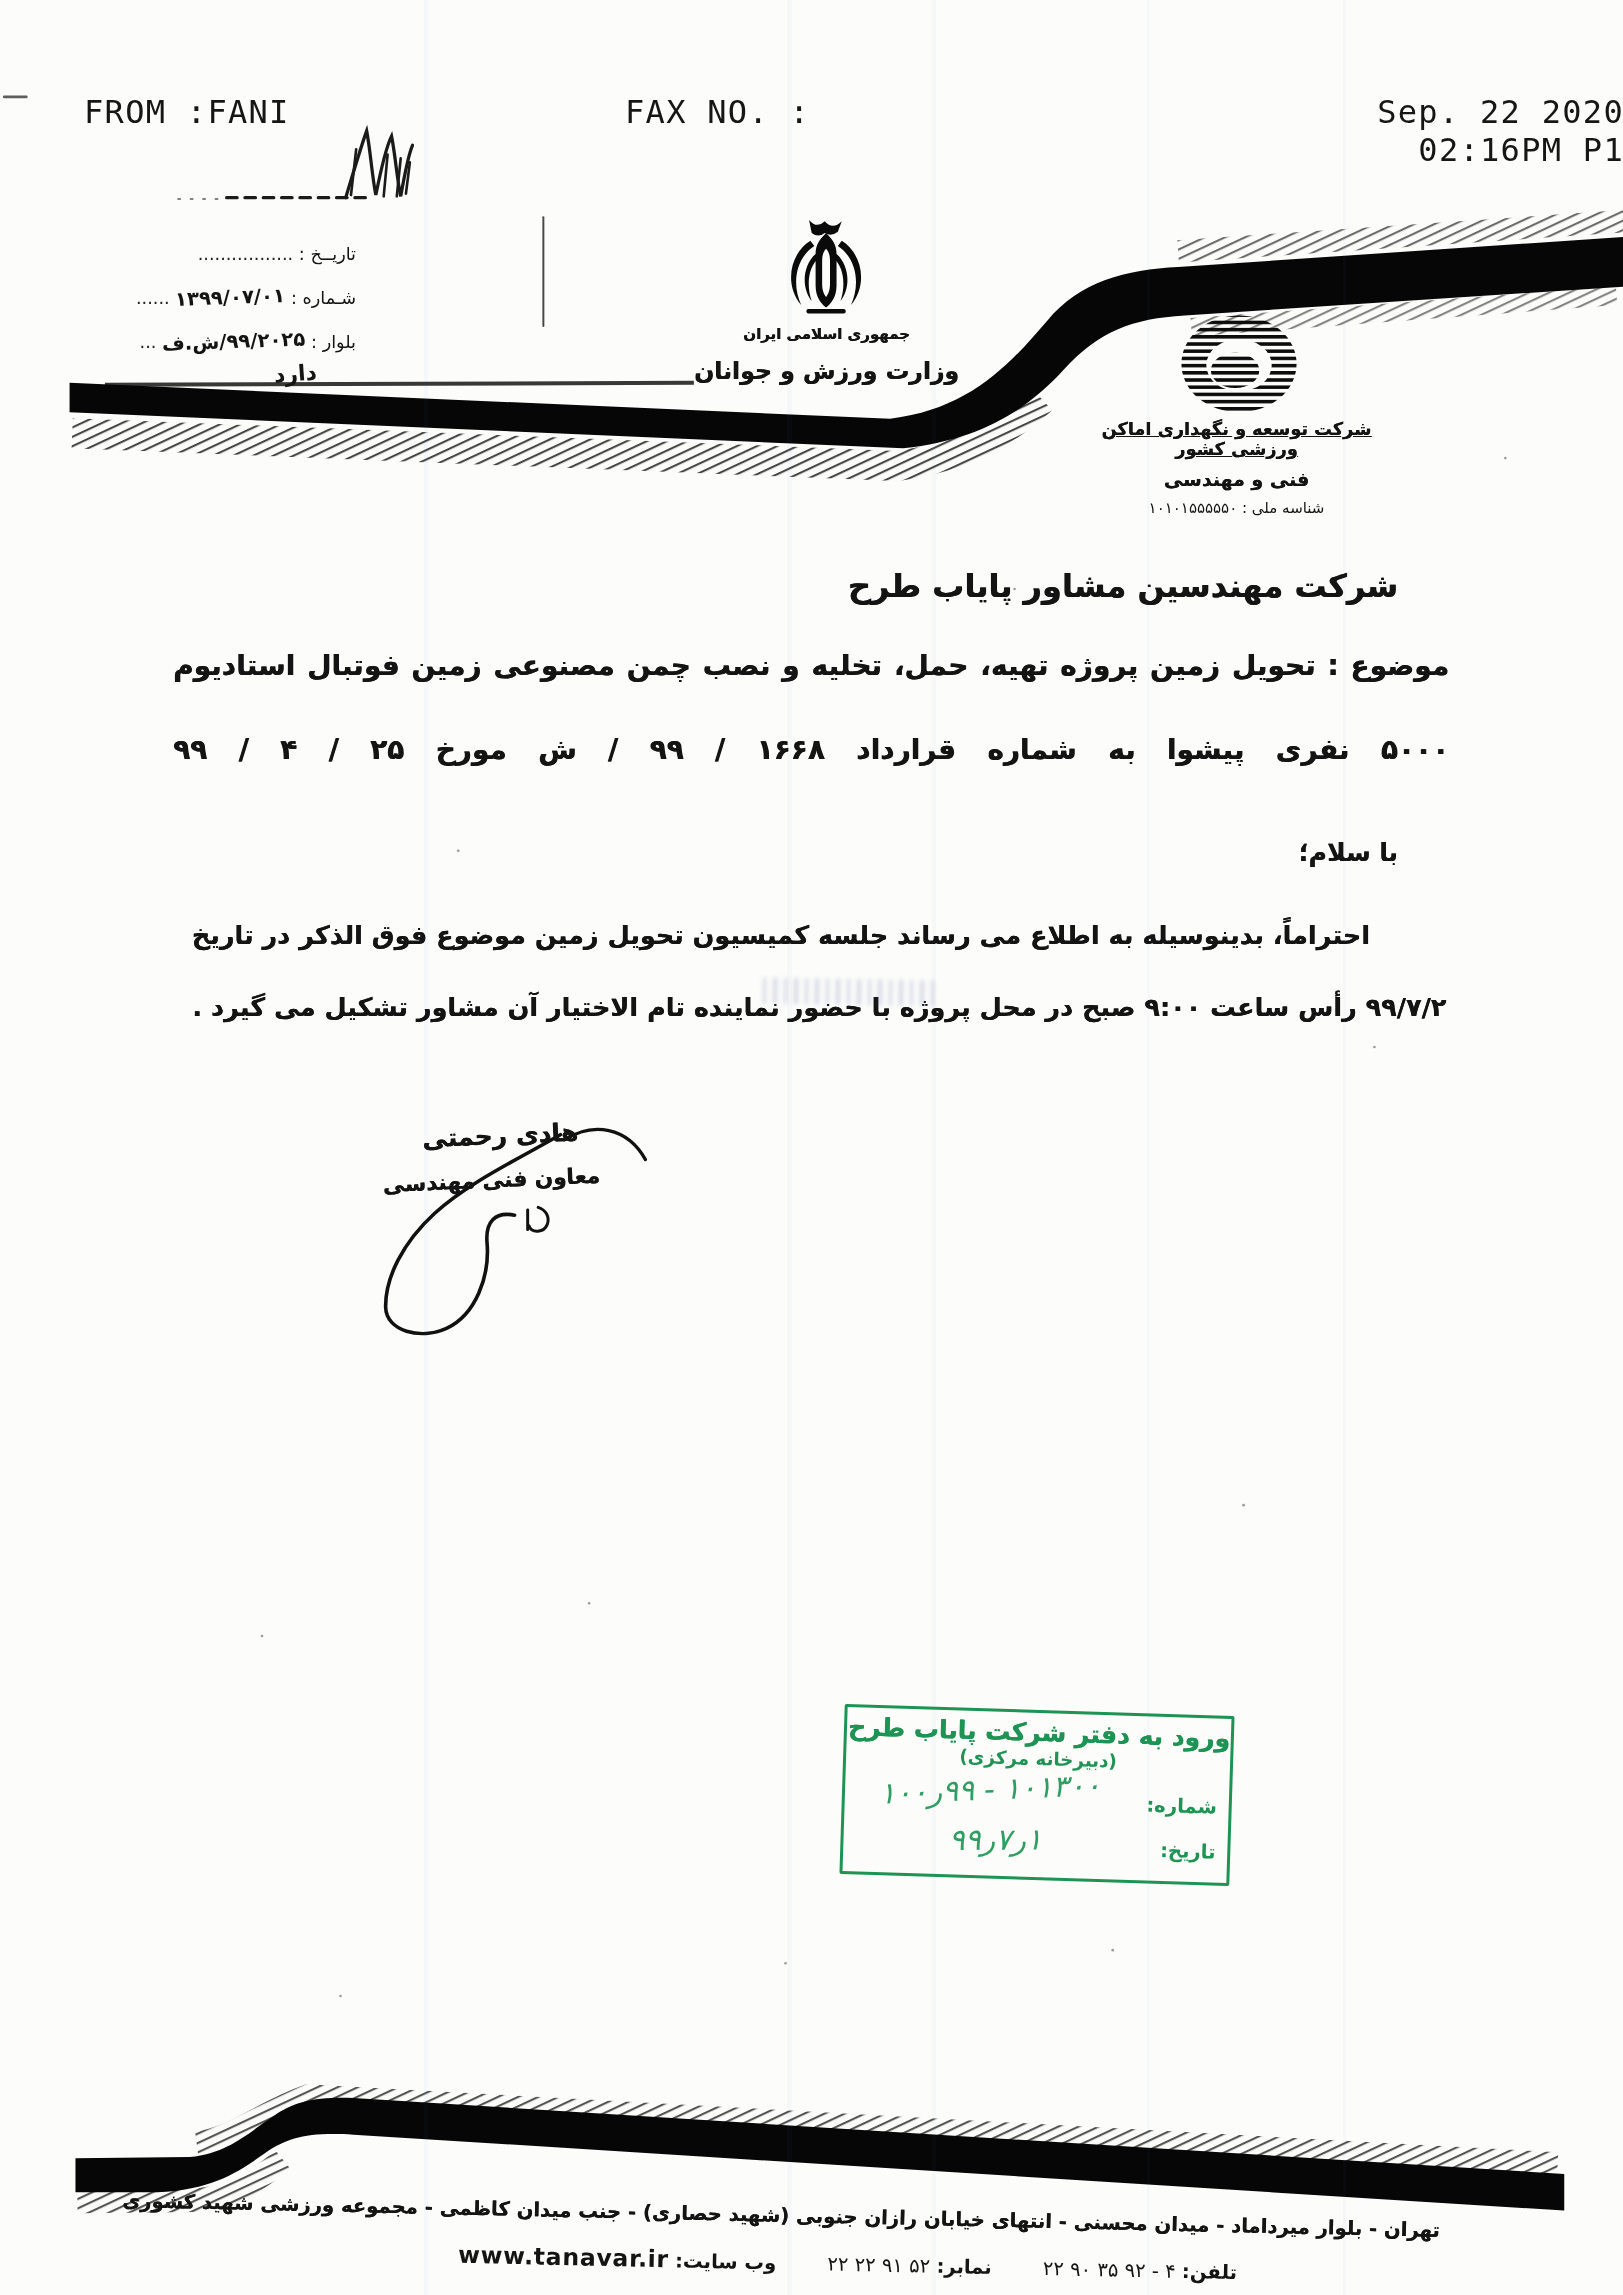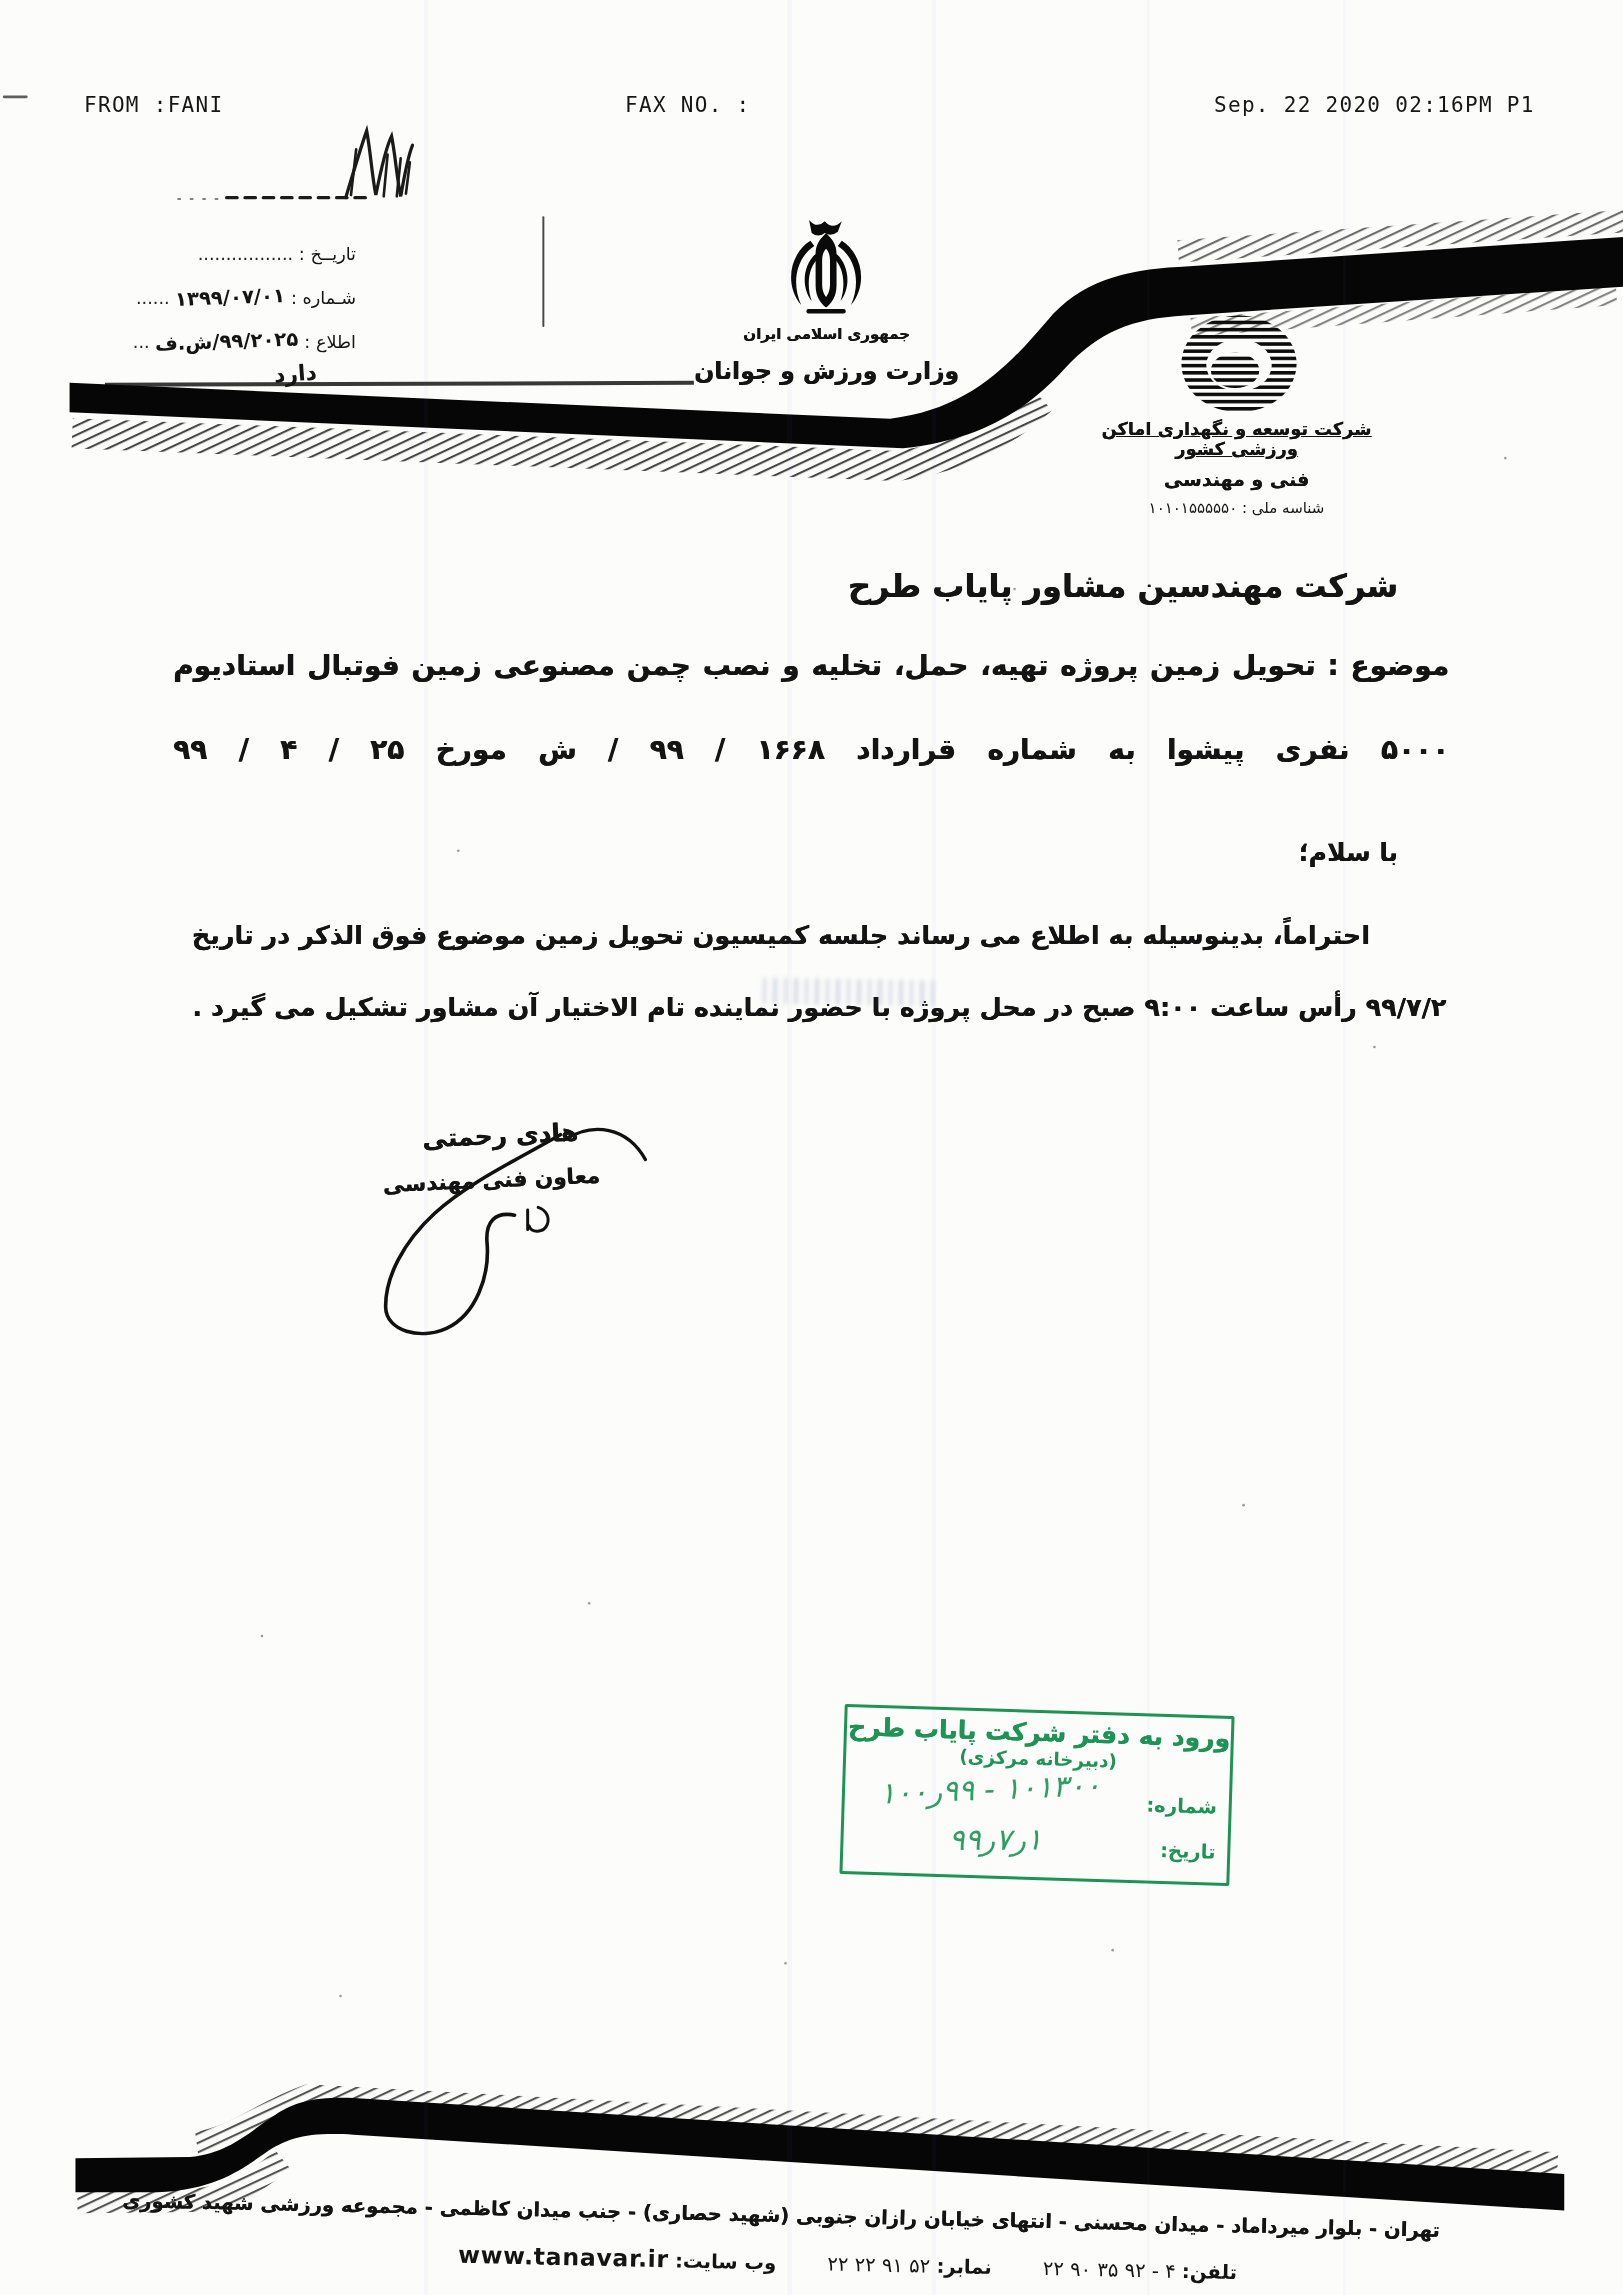--- a/index.html
+++ b/index.html
@@ -4,21 +4,21 @@
 <style>
   html,body{margin:0;padding:0;background:#e8e8e6;}
   #page{position:relative;width:1624px;height:2295px;background:#fcfcfa;overflow:hidden;
         font-family:"DejaVu Sans",sans-serif;color:#141414;}
   .abs{position:absolute;}
   .rtl{direction:rtl;unicode-bidi:plaintext;}
   .mono{font-family:"DejaVu Sans Mono",monospace;}
   .thick{text-shadow:0.5px 0 0 currentColor;}
   .thin-thick{text-shadow:0.2px 0 0 currentColor;}
   
-  .faxline{top:93px;font-size:21px;letter-spacing:1.3px;color:#161616;text-align:right;}
+  .faxline{top:93px;font-size:32px;letter-spacing:1.3px;color:#161616;text-align:right;}
   
   #fields{left:140px;top:233px;width:216px;font-size:17.7px;line-height:43px;white-space:nowrap;text-align:right;}
   .hand{display:inline-block;font-weight:600;font-size:19.6px;transform:rotate(-2deg);letter-spacing:0.7px;}
   .dots{letter-spacing:1.3px;color:#222;}
   
   #center-head{left:679px;top:325px;width:295px;text-align:center;}
   #center-head .country{font-size:15px;font-weight:600;}
   #center-head .ministry{font-size:23.6px;font-weight:800;margin-top:14px;}
   
   #right-head{left:1073px;top:419px;width:327px;text-align:center;}
@@ -145,21 +145,21 @@
     <div>
       <span>تاریــخ :</span>
       <span class="dots">.................</span>
     </div>
     <div>
       <span>شـماره :</span>
       <bdo dir="ltr" class="hand">۱۳۹۹/۰۷/۰۱</bdo>
       <span class="dots">......</span>
     </div>
     <div>
-      <span>اطلاع :</span>
+      <span>بلوار :</span>
       <span class="hand">۹۹/۲۰۲۵/ش.ف</span>
       <span class="dots">...</span>
     </div>
   </div>
   <div class="abs" style="left:274px;top:361px;font-size:22px;font-weight:800;transform:rotate(-4deg);">دارد</div>
 
   <div id="center-head" class="abs rtl">
     <div class="country thick">جمهوری اسلامی ایران</div>
     <div class="ministry thick">وزارت ورزش و جوانان</div>
   </div>

